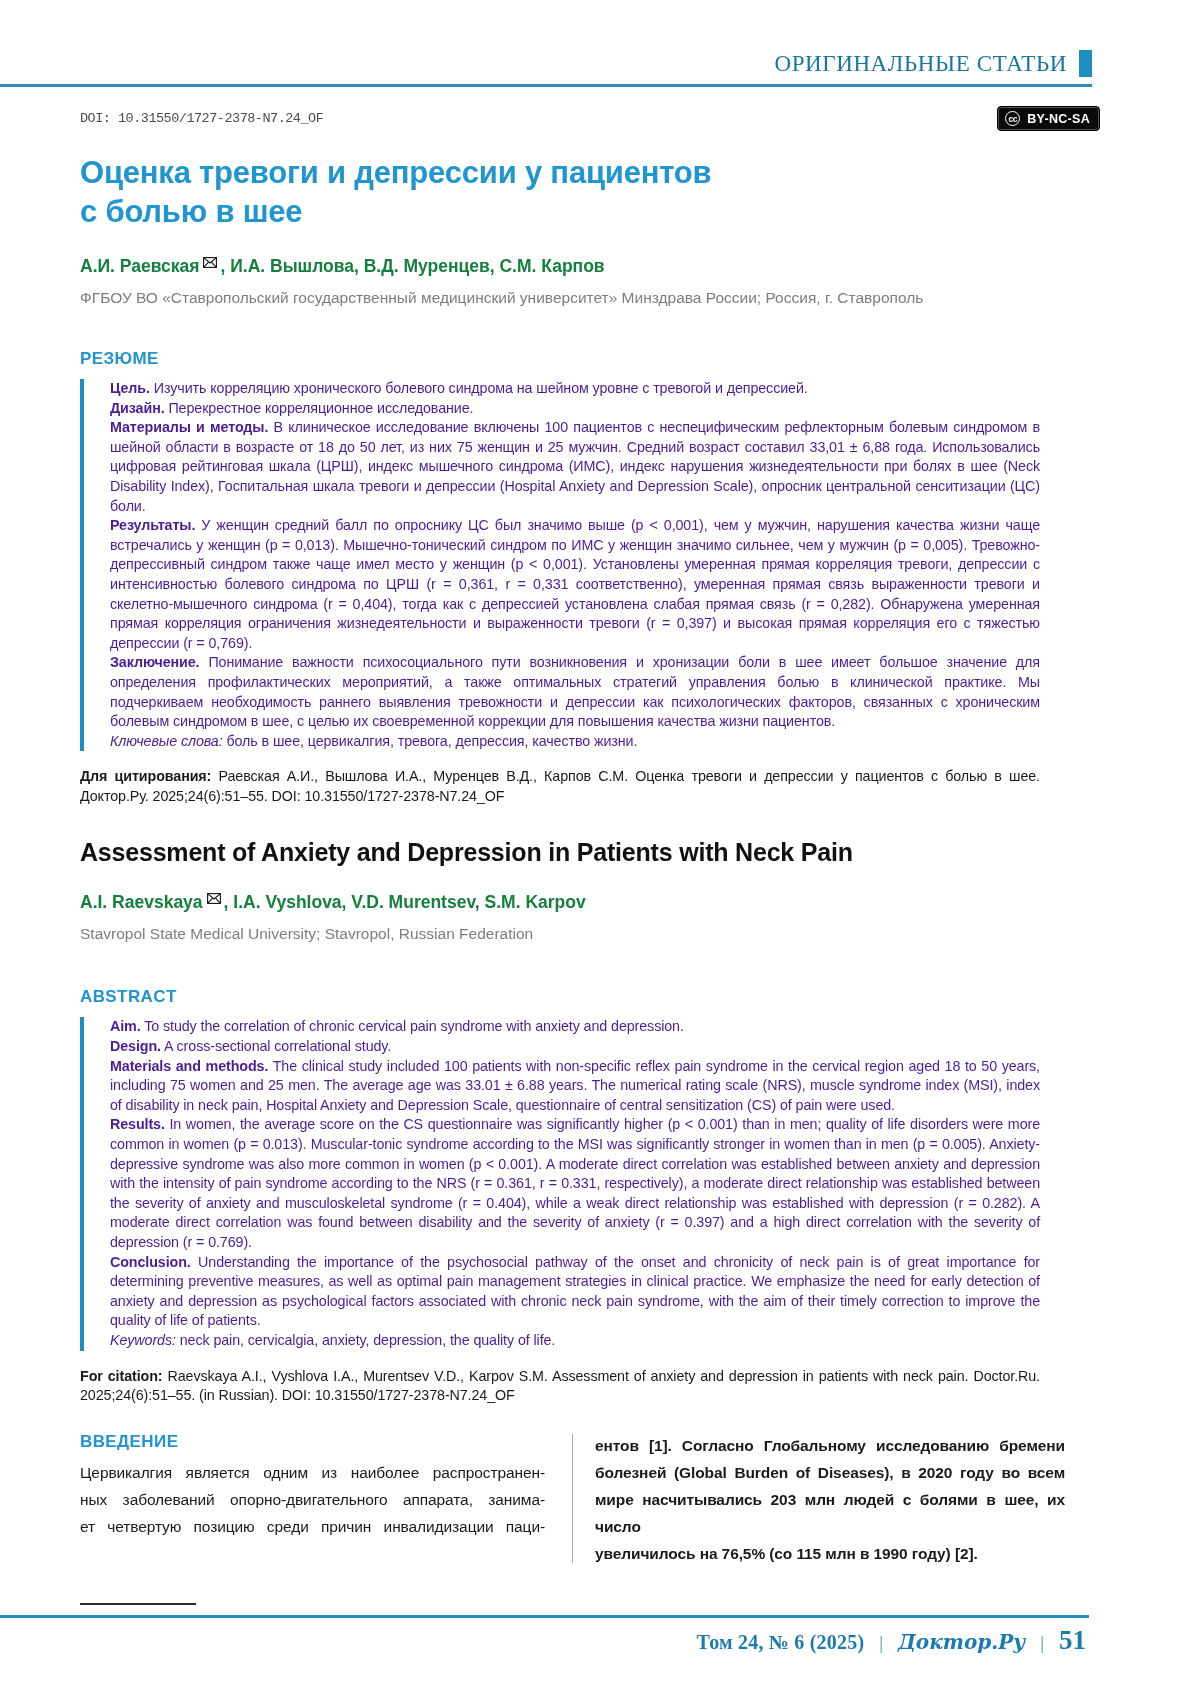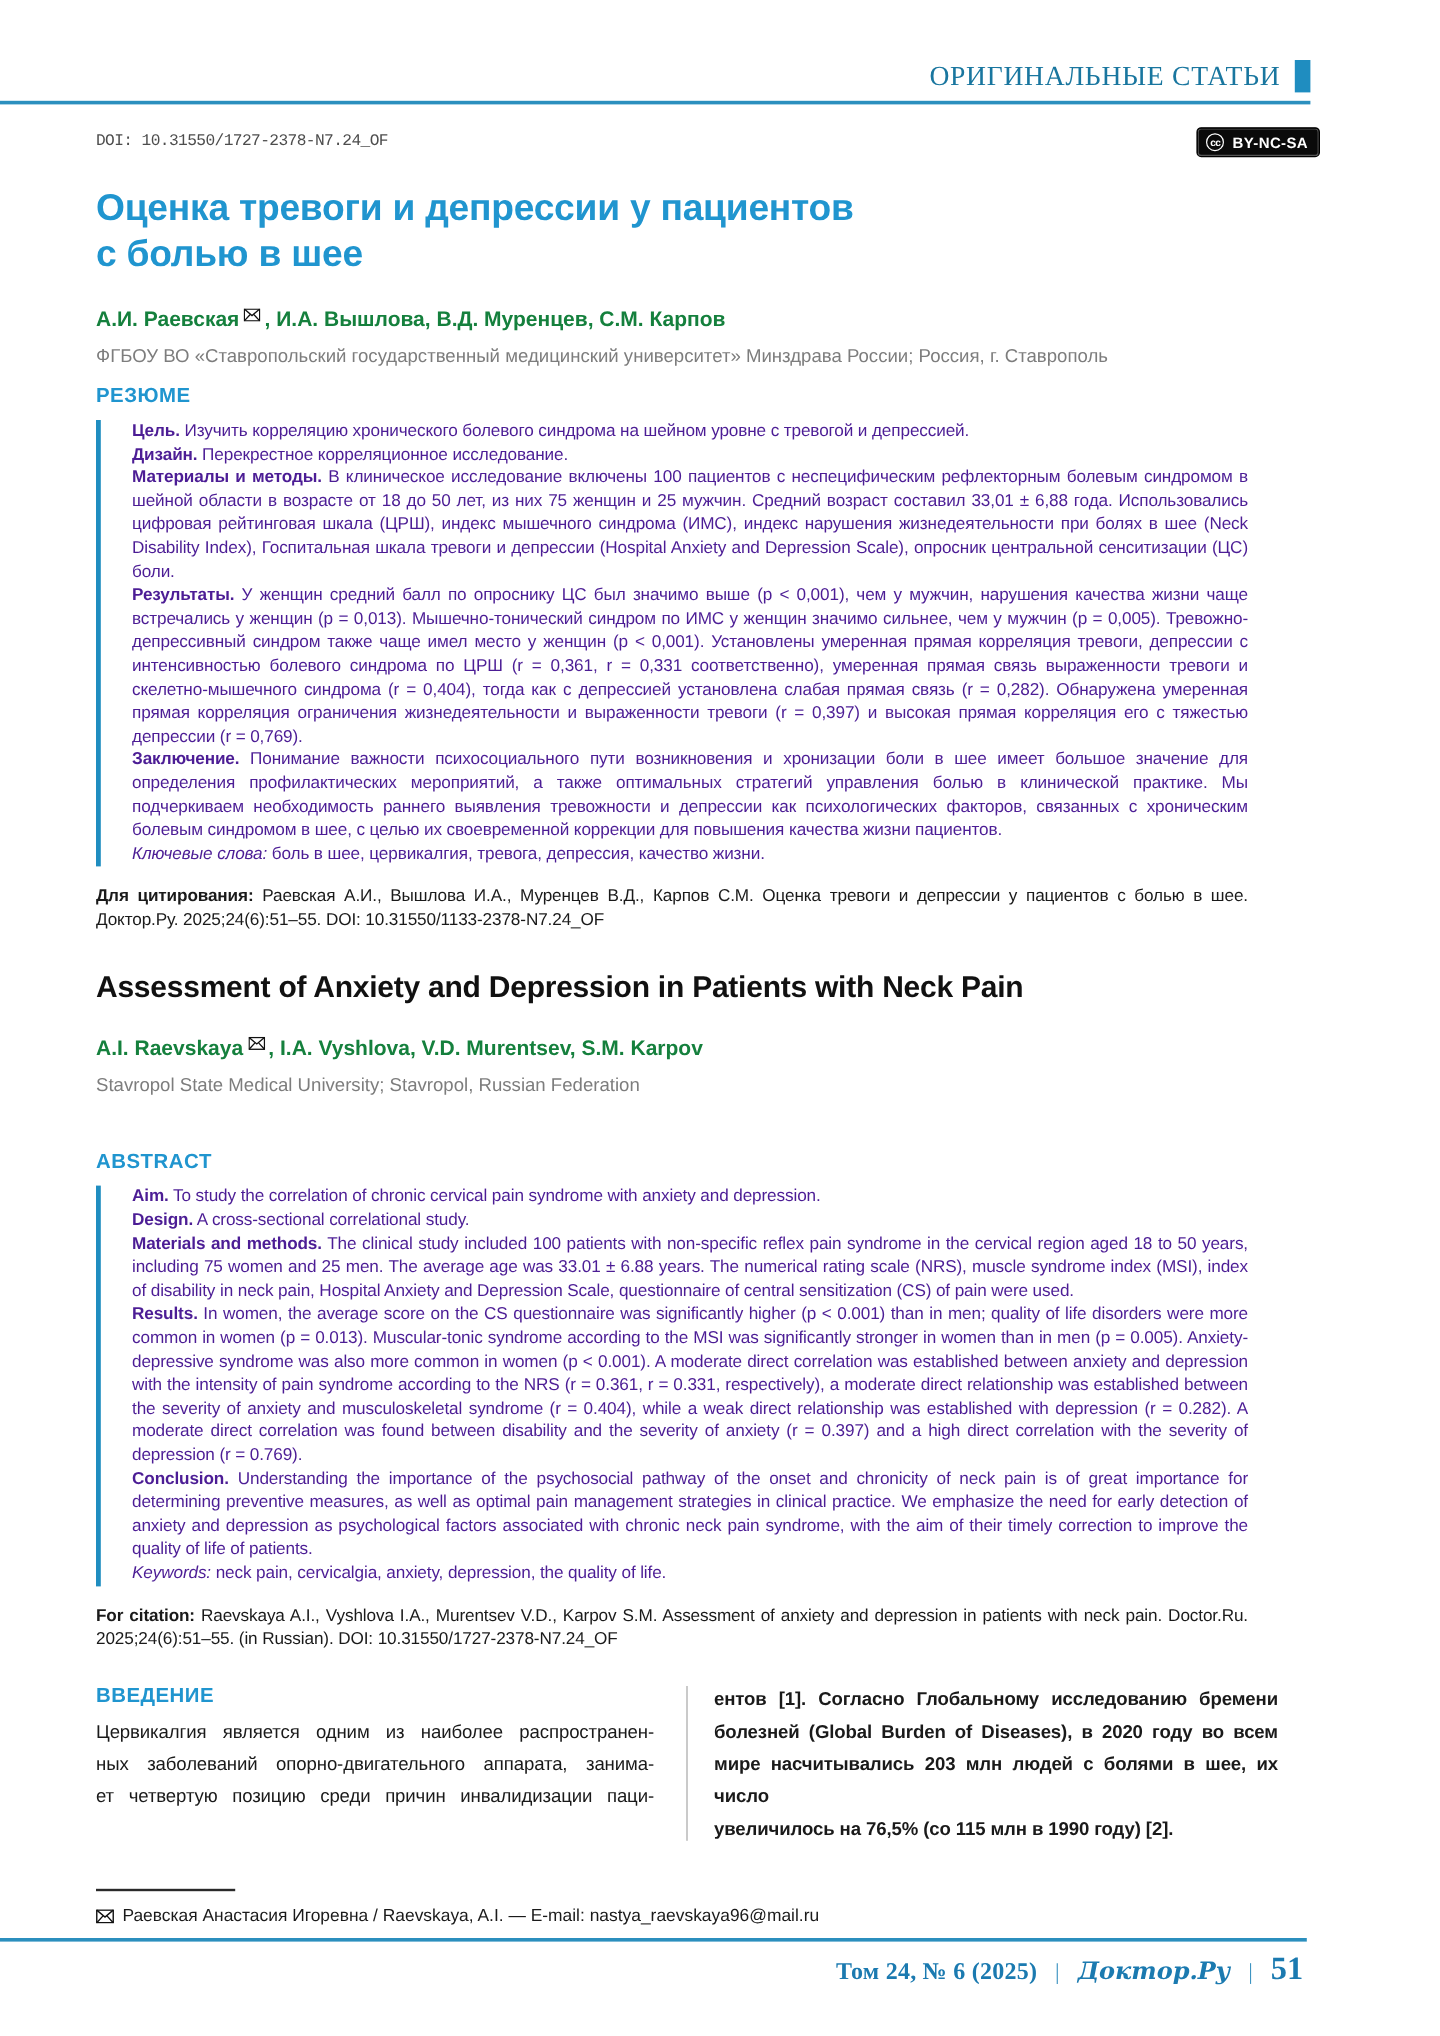--- a/index.html
+++ b/index.html
@@ -27,21 +27,21 @@
   .cc-circle { width:15px; height:15px; border:1.4px solid #fff; border-radius:50%;
                display:flex; align-items:center; justify-content:center;
                font-size:8.5px; font-weight:bold; letter-spacing:-0.5px; }
   .cc-text { font-size:12.5px; font-weight:bold; letter-spacing:0.3px; }
 
   
   .title-ru { margin:22px 120px 0 80px; font-size:31px; line-height:39px; font-weight:bold;
               color:#2095cf; letter-spacing:-0.2px; }
   .authors { margin:25px 100px 0 80px; font-size:17.5px; font-weight:bold; color:#15803d; }
   .affiliation { margin:12px 100px 0 80px; font-size:15.5px; color:#7d7d7d; }
-  .sec-heading { margin:13px 0 0 80px; font-size:17px; font-weight:bold; color:#2095cf;
+  .sec-heading { margin:42px 0 0 80px; font-size:17px; font-weight:bold; color:#2095cf;
                  letter-spacing:0.4px; }
   .quote-block { margin:10px 0 0 80px; width:960px; border-left:4px solid #1f8dc0;
                  padding-left:26px; }
   .rp { margin:0; font-size:14.3px; line-height:19.6px; text-align:justify; color:#4c1d95;
         letter-spacing:-0.1px; }
   .pl { font-weight:bold; }
   .pl-i { font-style:italic; font-weight:normal; }
   .cite { margin:16px 160px 0 80px; width:960px; font-size:14.3px; line-height:19.6px;
           text-align:justify; letter-spacing:-0.1px; }
 
@@ -111,21 +111,21 @@
   <div class="sec-heading">РЕЗЮМЕ</div>
   <div class="quote-block">
     <p class="rp"><b class="pl">Цель.</b> <span>Изучить корреляцию хронического болевого синдрома на шейном уровне с тревогой и депрессией.</span></p>
     <p class="rp"><b class="pl">Дизайн.</b> <span>Перекрестное корреляционное исследование.</span></p>
     <p class="rp"><b class="pl">Материалы и методы.</b> <span>В клиническое исследование включены 100 пациентов с неспецифическим рефлекторным болевым синдромом в шейной области в возрасте от 18 до 50 лет, из них 75 женщин и 25 мужчин. Средний возраст составил 33,01 ± 6,88 года. Использовались цифровая рейтинговая шкала (ЦРШ), индекс мышечного синдрома (ИМС), индекс нарушения жизнедеятельности при болях в шее (Neck Disability Index), Госпитальная шкала тревоги и депрессии (Hospital Anxiety and Depression Scale), опросник центральной сенситизации (ЦС) боли.</span></p>
     <p class="rp"><b class="pl">Результаты.</b> <span>У женщин средний балл по опроснику ЦС был значимо выше (p &lt; 0,001), чем у мужчин, нарушения качества жизни чаще встречались у женщин (p = 0,013). Мышечно-тонический синдром по ИМС у женщин значимо сильнее, чем у мужчин (p = 0,005). Тревожно-депрессивный синдром также чаще имел место у женщин (p &lt; 0,001). Установлены умеренная прямая корреляция тревоги, депрессии с интенсивностью болевого синдрома по ЦРШ (r = 0,361, r = 0,331 соответственно), умеренная прямая связь выраженности тревоги и скелетно-мышечного синдрома (r = 0,404), тогда как с депрессией установлена слабая прямая связь (r = 0,282). Обнаружена умеренная прямая корреляция ограничения жизнедеятельности и выраженности тревоги (r = 0,397) и высокая прямая корреляция его с тяжестью депрессии (r = 0,769).</span></p>
     <p class="rp"><b class="pl">Заключение.</b> <span>Понимание важности психосоциального пути возникновения и хронизации боли в шее имеет большое значение для определения профилактических мероприятий, а также оптимальных стратегий управления болью в клинической практике. Мы подчеркиваем необходимость раннего выявления тревожности и депрессии как психологических факторов, связанных с хроническим болевым синдромом в шее, с целью их своевременной коррекции для повышения качества жизни пациентов.</span></p>
     <p class="rp"><i class="pl-i">Ключевые слова:</i> <span>боль в шее, цервикалгия, тревога, депрессия, качество жизни.</span></p>
   </div>
 
-  <p class="cite"><b class="pl">Для цитирования:</b> <span>Раевская А.И., Вышлова И.А., Муренцев В.Д., Карпов С.М. Оценка тревоги и депрессии у пациентов с болью в шее. Доктор.Ру. 2025;24(6):51–55. DOI: 10.31550/1133-2378-N7.24_OF</span></p>
+  <p class="cite"><b class="pl">Для цитирования:</b> <span>Раевская А.И., Вышлова И.А., Муренцев В.Д., Карпов С.М. Оценка тревоги и депрессии у пациентов с болью в шее. Доктор.Ру. 2025;24(6):51–55. DOI: 10.31550/1727-2378-N7.24_OF</span></p>
 
   <div class="title-en">Assessment of Anxiety and Depression in Patients with Neck Pain</div>
 
   <div class="authors"><span>A.I. Raevskaya</span><span class="env"><svg width="14" height="11" viewBox="0 0 14 11">
           <rect x="0.6" y="0.6" width="12.8" height="9.8" fill="none" stroke="#111" stroke-width="1.1"></rect>
           <path d="M0.6,0.6 L7,6 L13.4,0.6 M0.6,10.4 L5.3,5.3 M13.4,10.4 L8.7,5.3" fill="none" stroke="#111" stroke-width="1.1"></path>
         </svg></span><span>, I.A. Vyshlova, V.D. Murentsev, S.M. Karpov</span></div>
 
   <div class="affiliation">Stavropol State Medical University; Stavropol, Russian Federation</div>
 
@@ -151,29 +151,20 @@
     <div class="divider"></div>
     <div class="col-right">
       <div class="iline jl">ентов [1]. Согласно Глобальному исследованию бремени</div>
       <div class="iline jl">болезней (Global Burden of Diseases), в 2020 году во всем</div>
       <div class="iline jl">мире насчитывались 203 млн людей с болями в шее, их число</div>
       <div class="iline">увеличилось на 76,5% (со 115 млн в 1990 году) [2].</div>
     </div>
   </div>
 
   <div class="foot-rule"></div>
-  <div class="footnote">
-    <span class="env" style="vertical-align:0; margin:0;">
-        <svg width="15" height="12" viewBox="0 0 14 11">
-          <rect x="0.6" y="0.6" width="12.8" height="9.8" fill="none" stroke="#111" stroke-width="1.1"></rect>
-          <path d="M0.6,0.6 L7,6 L13.4,0.6 M0.6,10.4 L5.3,5.3 M13.4,10.4 L8.7,5.3" fill="none" stroke="#111" stroke-width="1.1"></path>
-        </svg>
-      </span>
-    <span><span>Раевская Анастасия Игоревна / Raevskaya, A.I. — E-mail: </span><span>nastya_raevskaya96@mail.ru</span></span>
-  </div>
 
   <div class="footer-rule"></div>
   <div class="footer">
     <span class="f-vol">Том 24, № 6 (2025)</span>
     <span class="f-sep">|</span>
     <span class="f-logo">Доктор.Ру</span>
     <span class="f-sep">|</span>
     <span class="f-page">51</span>
   </div>
 

